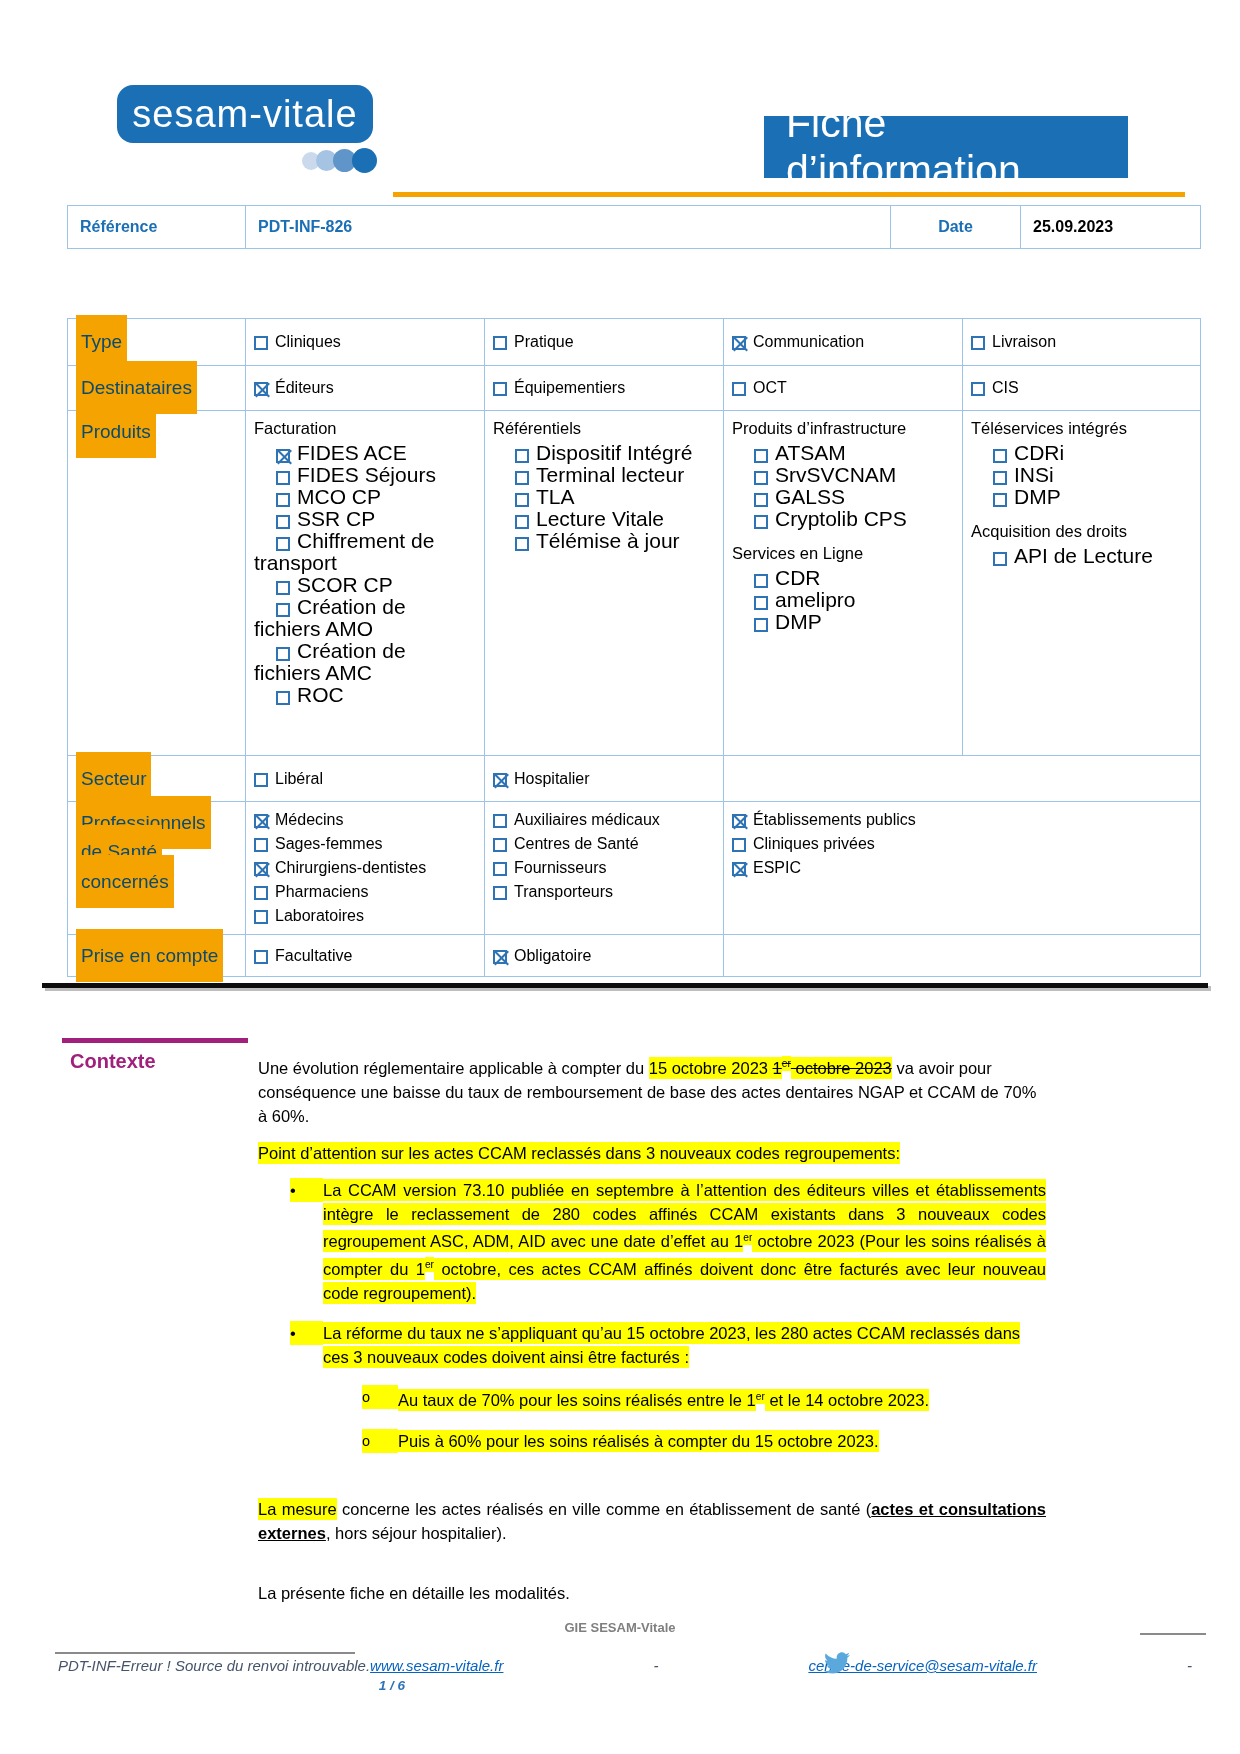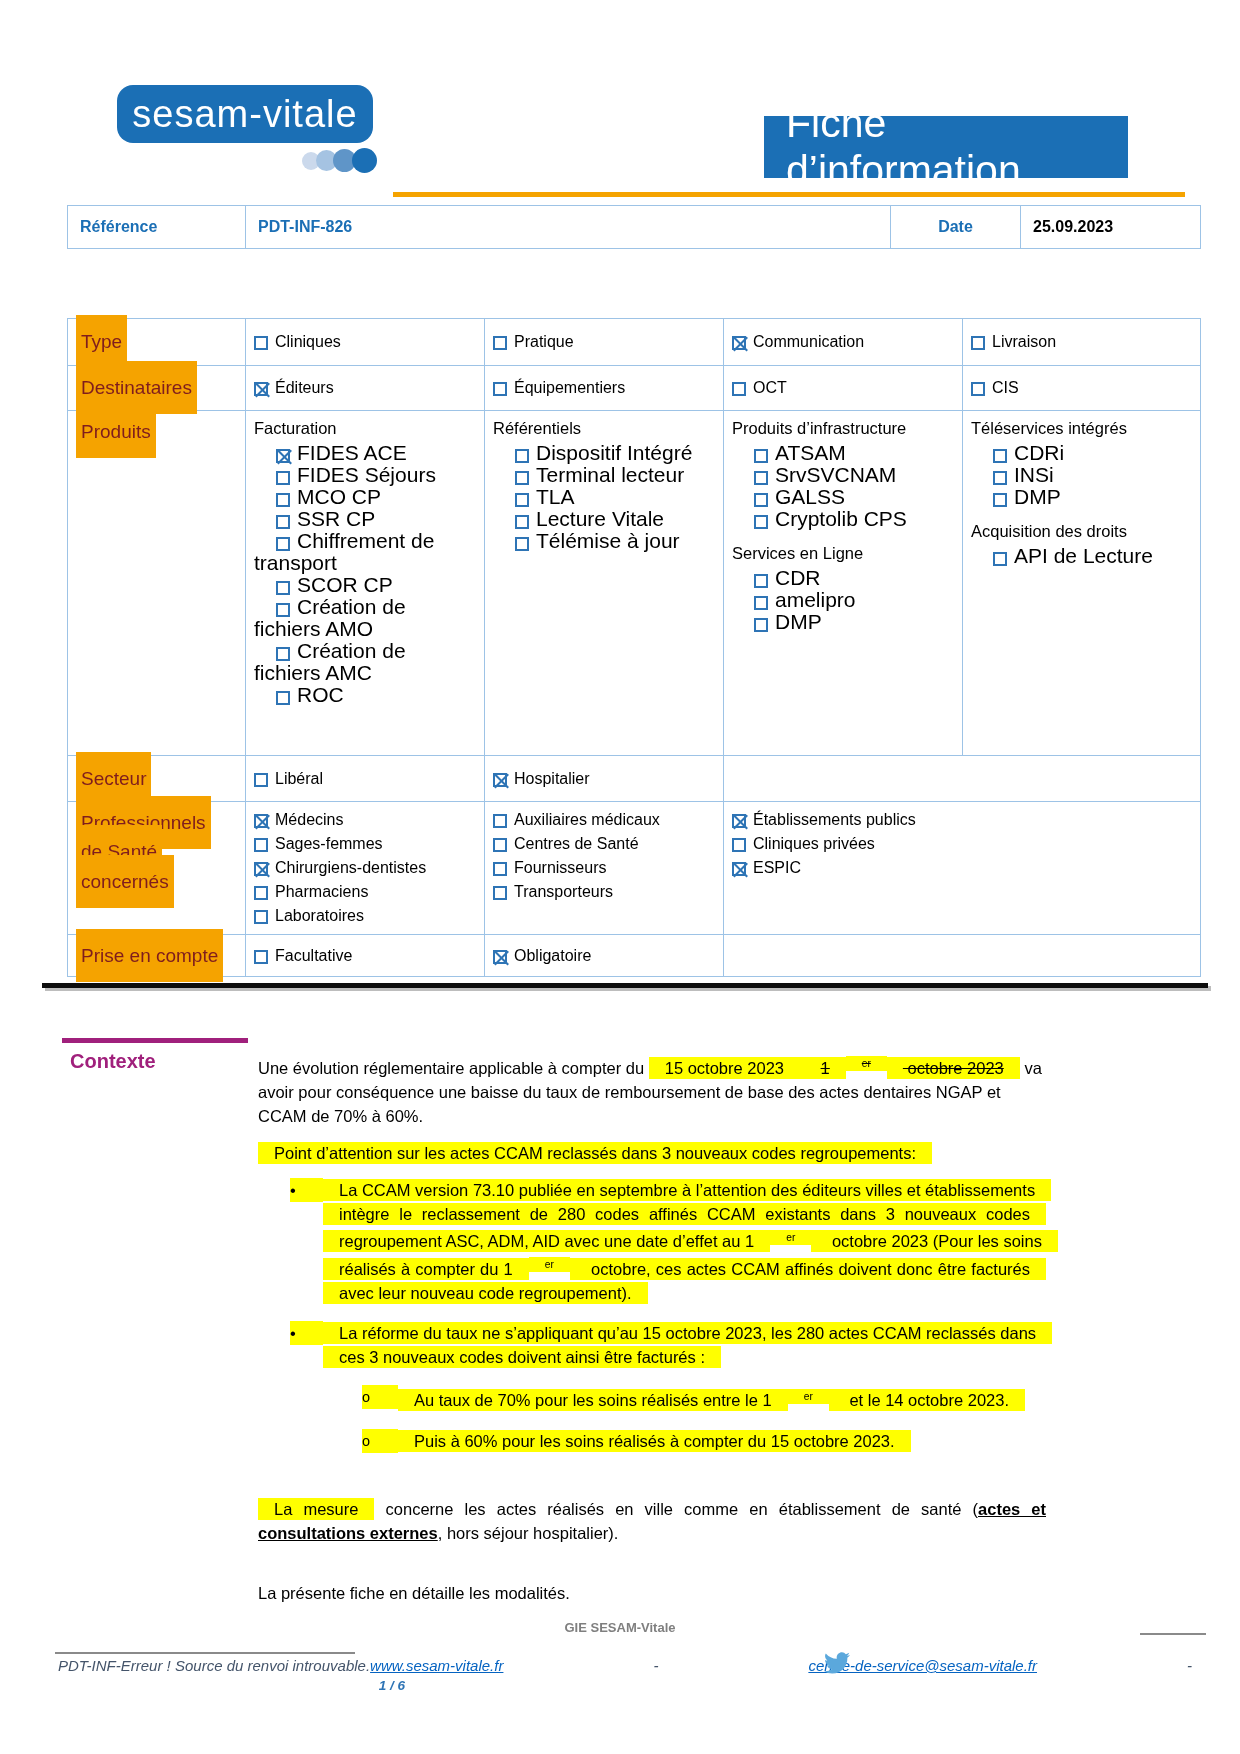--- a/index.html
+++ b/index.html
@@ -38,21 +38,21 @@
   .matrix td{border:1px solid var(--bblue);padding:6px 8px;vertical-align:top;font-size:16px;}
   .matrix tr.mid td{vertical-align:middle;}
   .matrix tr:nth-child(1) td{height:47px;}
   .matrix tr:nth-child(2) td{height:45px;}
   .matrix tr:nth-child(3) td{height:345px;}
   .matrix tr:nth-child(4) td{height:46px;}
   .matrix tr:nth-child(5) td{height:130px;}
   .matrix tr:nth-child(6) td{height:29px;}
   .label-cell{padding:6px 4px;}
   .lwrap{max-width:150px;line-height:1.55;}
-  .olabel{background:var(--orange);color:#7f1d1d;font-size:19px;padding:16px 5px;
+  .olabel{background:var(--orange);color:#0c4a6e;font-size:19px;padding:16px 5px;
           box-decoration-break:clone;-webkit-box-decoration-break:clone;}
   .cb{display:inline-block;width:14px;height:14px;border:2px solid var(--cblue);background:#fff;
       vertical-align:-3px;margin-right:7px;position:relative;}
   .cb.on::before,.cb.on::after{content:"";position:absolute;left:-3px;top:5px;width:19px;height:2px;
       background:var(--cblue);}
   .cb.on::before{transform:rotate(45deg);}
   .cb.on::after{transform:rotate(-45deg);}
   .item{line-height:26px;}
   .matrix tr:nth-child(3) .item{line-height:22px;text-indent:22px;font-size:21px;}
   .matrix tr:nth-child(5) .item{line-height:24px;}
@@ -66,21 +66,21 @@
   .ctx-rule{position:absolute;left:62px;top:1038px;width:186px;height:5px;background:var(--purple);}
   .ctx-head{position:absolute;left:70px;top:1050px;font-size:20px;font-weight:bold;color:var(--purple);}
   .ctx-body{position:absolute;left:258px;top:1052px;width:788px;font-size:16.5px;line-height:24px;}
   .ctx-para{margin:0 0 13px;}
   .ctx-bullet{position:relative;padding-left:33px;margin:4px 0 16px 32px;}
   .ctx-sub{position:relative;padding-left:36px;margin:0 0 17px 104px;}
   .marker{position:absolute;left:0;top:0;height:24px;background:var(--yellow);}
   .ctx-bullet>.marker{width:33px;}
   .ctx-sub>.marker{width:36px;font-size:14.5px;}
   .just{text-align:justify;}
-  .hl{background:var(--yellow);box-decoration-break:clone;-webkit-box-decoration-break:clone;padding:2px 16px;}
+  .hl{background:var(--yellow);box-decoration-break:clone;-webkit-box-decoration-break:clone;padding:2px 0;}
   .strike{text-decoration:line-through;}
   .bold{font-weight:bold;}
   .ul{text-decoration:underline;}
   .bold.ul{text-decoration:underline;}
   sup{font-size:0.62em;}
   .ctx-body > :nth-child(6){margin-bottom:44px;}
   .ctx-body > :nth-child(7){margin-bottom:36px;}
 
   
   .f-org{position:absolute;left:0;top:1620px;width:1240px;text-align:center;

